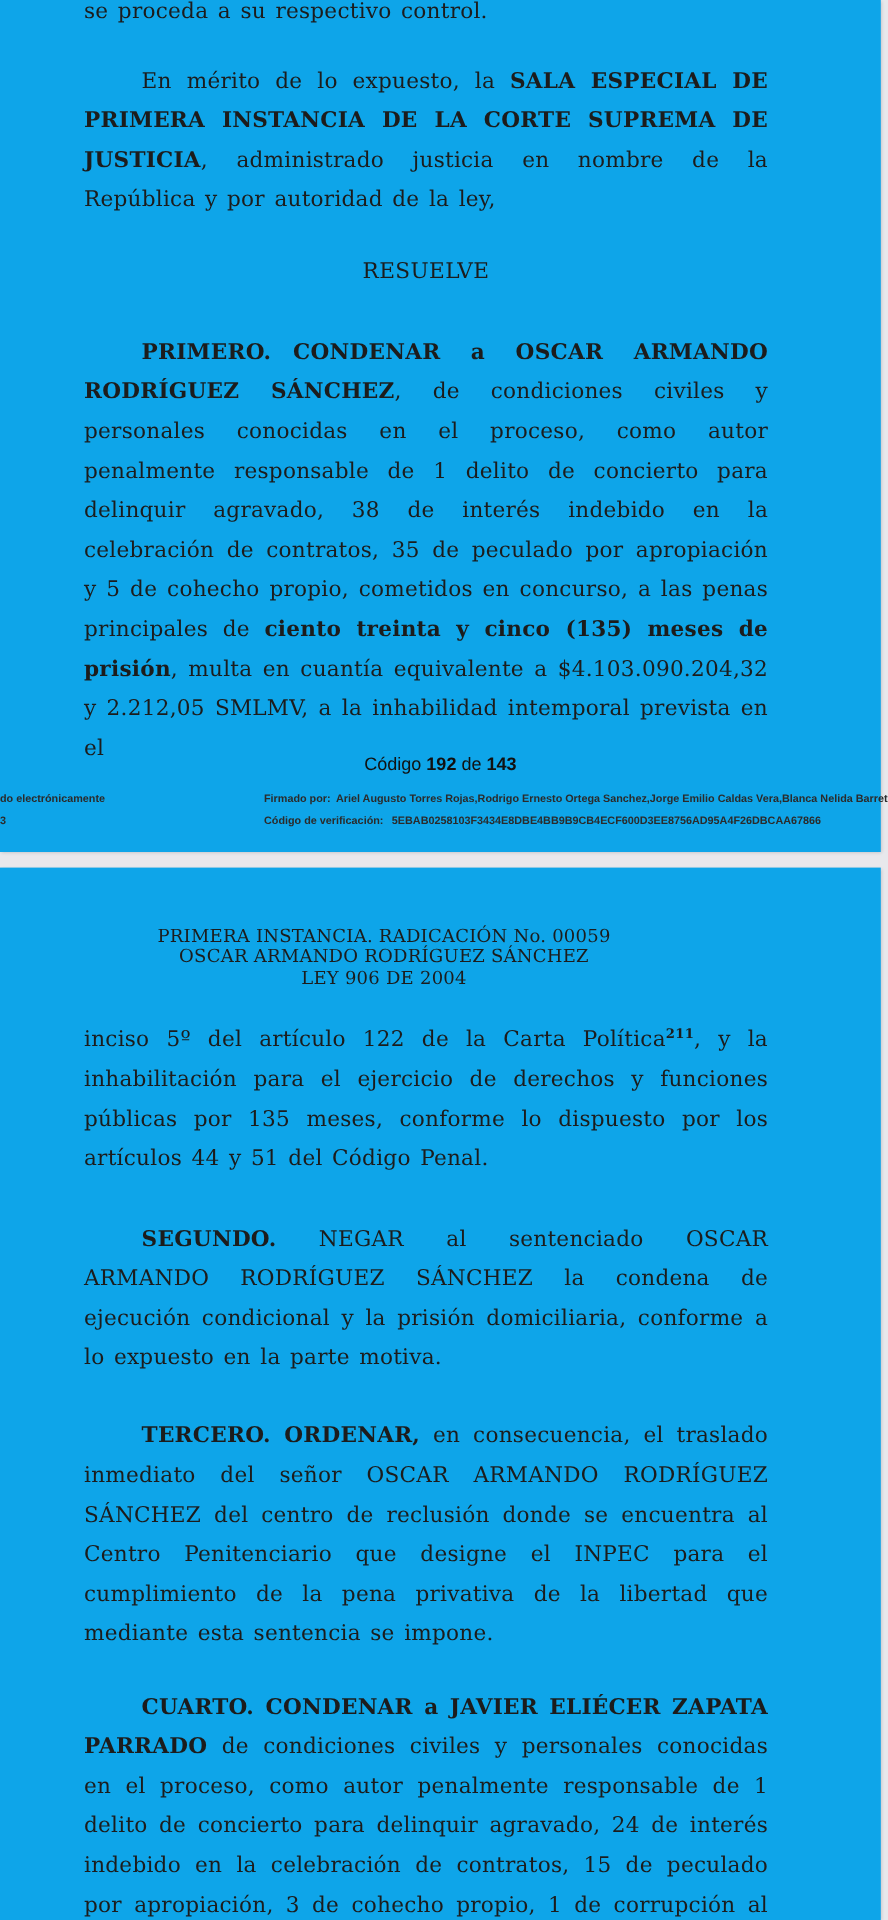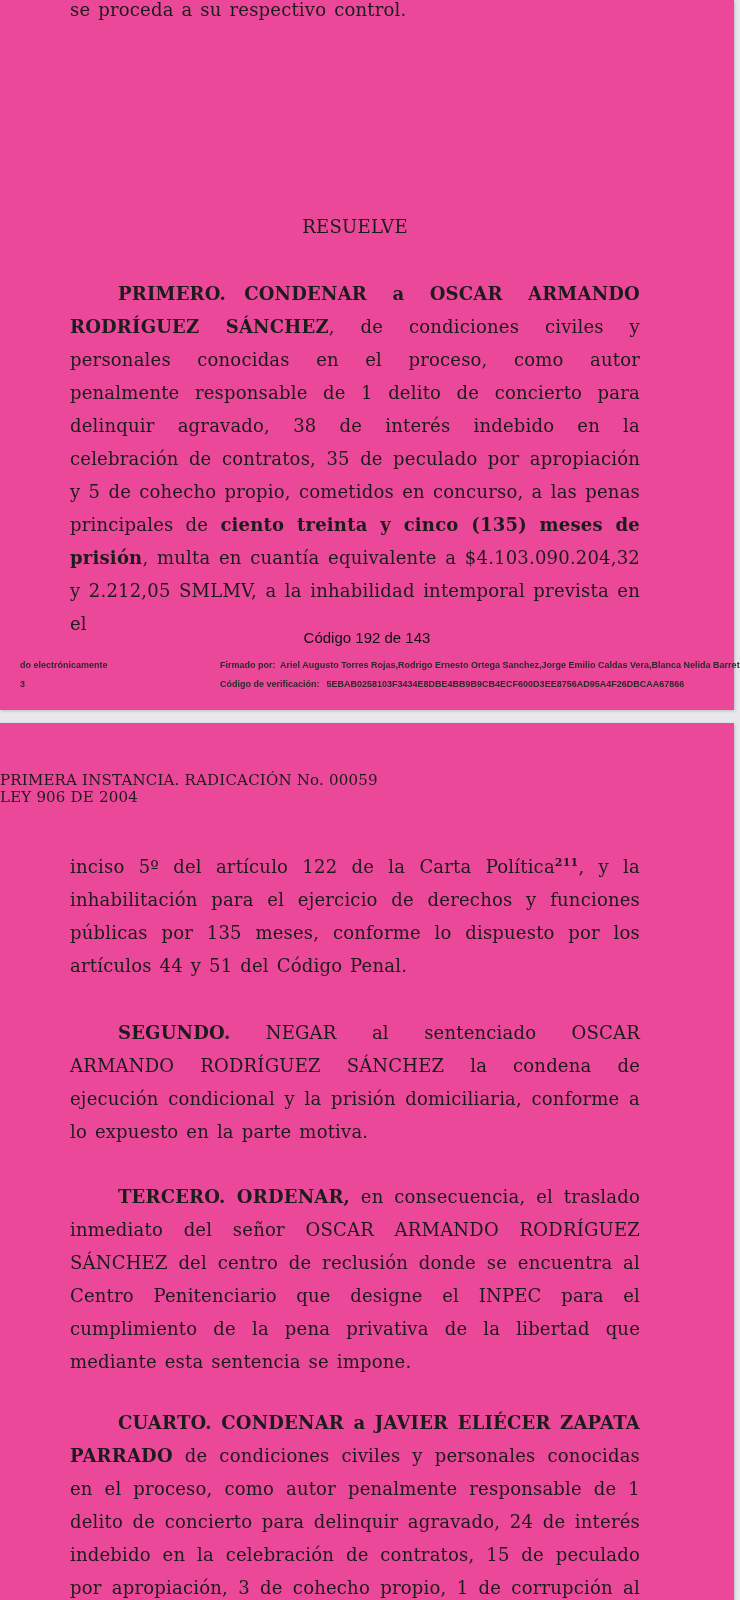--- a/index.html
+++ b/index.html
@@ -7,21 +7,21 @@
     width: 740px; height: 1600px;
     background: #e8e8ec;
     overflow: hidden;
     position: relative;
     font-family: "DejaVu Serif", "Liberation Serif", serif;
     color: #1c1c1c;
   }
   .page {
     position: absolute;
     left: 0; width: 734px;
-    background: #ec4899;
+    background: #0ea5e9;
     box-shadow: 1px 1px 3px rgba(0,0,0,0.18);
   }
   #page-1 { top: 0; height: 710px; }
   #page-2 { top: 723px; height: 877px; }
 
   .block { position: absolute; }
 
   .body-text {
     left: 70px; width: 570px;
     font-size: 18px; line-height: 33px;
@@ -40,46 +40,47 @@
     letter-spacing: 0.3px;
   }
 
   .page-number {
     left: 0; width: 734px;
     text-align: center;
     font-family: "Liberation Sans", sans-serif;
     font-size: 15px; line-height: 18px;
     color: #111;
   }
-  .page-number .num { font-weight: normal; }
+  .page-number .num { font-weight: bold; }
 
   .fineprint {
     font-family: "Liberation Sans", sans-serif;
     font-size: 9px; line-height: 18.5px;
     font-weight: bold; color: #2b2b2b;
     white-space: nowrap;
   }
-  #footer-left { left: 0; top: 656px; padding-left: 20px; }
+  #footer-left { left: 0; top: 656px; }
   #footer-right { left: 220px; top: 656px; width: 510px; }
 
   .p2-header {
     left: 0; width: 640px;
-    text-align: left;
+    text-align: center;
     font-size: 15px; line-height: 17.4px;
     letter-spacing: 0.2px;
     color: #1c1c1c;
   }
 </style>
 </head>
 <body>
 
 <div class="page" id="page-1">
 
   <div class="block body-text" style="top: -7px; text-align: left;">se proceda a su respectivo control.</div>
 
+  <div class="block body-text indent" style="top: 51px;"><span>En mérito de lo expuesto, la </span><span class="bold">SALA ESPECIAL DE PRIMERA INSTANCIA DE LA CORTE SUPREMA DE JUSTICIA</span><span>, administrado justicia en nombre de la República y por autoridad de la ley,</span></div>
 
   <div class="block heading-center" style="top: 210px;">RESUELVE</div>
 
   <div class="block body-text indent" style="top: 277px;"><span class="bold">PRIMERO. CONDENAR a OSCAR ARMANDO RODRÍGUEZ SÁNCHEZ</span><span>, de condiciones civiles y personales conocidas en el proceso, como autor penalmente responsable de 1 delito de concierto para delinquir agravado, 38 de interés indebido en la celebración de contratos, 35 de peculado por apropiación y 5 de cohecho propio, cometidos en concurso, a las penas principales de </span><span class="bold">ciento treinta y cinco (135) meses de prisión</span><span>, multa en cuantía equivalente a $4.103.090.204,32 y 2.212,05 SMLMV, a la inhabilidad intemporal prevista en el</span></div>
 
   <div class="block page-number" style="top: 629px;">
     <span>Código </span><span class="num">192</span><span> de </span><span class="num">143</span>
   </div>
 
   <div class="block fineprint" id="footer-left">
@@ -91,20 +92,21 @@
     <div>Firmado por: Ariel Augusto Torres Rojas,Rodrigo Ernesto Ortega Sanchez,Jorge Emilio Caldas Vera,Blanca Nelida Barreto Ardila</div>
     <div>Código de verificación:  5EBAB0258103F3434E8DBE4BB9B9CB4ECF600D3EE8756AD95A4F26DBCAA67866</div>
   </div>
 
 </div>
 
 <div class="page" id="page-2">
 
   <div class="block p2-header" style="top: 49px;">
     <div>PRIMERA INSTANCIA. RADICACIÓN No. 00059</div>
+    <div>OSCAR ARMANDO RODRÍGUEZ SÁNCHEZ</div>
     <div>LEY 906 DE 2004</div>
   </div>
 
   <div class="block body-text" style="top: 127px;"><span>inciso 5º del artículo 122 de la Carta Política</span><sup class="bold">211</sup><span>, y la inhabilitación para el ejercicio de derechos y funciones públicas por 135 meses, conforme lo dispuesto por los artículos 44 y 51 del Código Penal.</span></div>
 
   <div class="block body-text indent" style="top: 457px;"><span class="bold">TERCERO. ORDENAR,</span><span> en consecuencia, el traslado inmediato del señor OSCAR ARMANDO RODRÍGUEZ SÁNCHEZ del centro de reclusión donde se encuentra al Centro Penitenciario que designe el INPEC para el cumplimiento de la pena privativa de la libertad que mediante esta sentencia se impone.</span></div>
 
   <div class="block body-text indent" style="top: 293px;"><span class="bold">SEGUNDO.</span><span> NEGAR al sentenciado OSCAR ARMANDO RODRÍGUEZ SÁNCHEZ la condena de ejecución condicional y la prisión domiciliaria, conforme a lo expuesto en la parte motiva.</span></div>
 
   <div class="block body-text indent" style="top: 683px;"><span class="bold">CUARTO. CONDENAR a JAVIER ELIÉCER ZAPATA PARRADO</span><span> de condiciones civiles y personales conocidas en el proceso, como autor penalmente responsable de 1 delito de concierto para delinquir agravado, 24 de interés indebido en la celebración de contratos, 15 de peculado por apropiación, 3 de cohecho propio, 1 de corrupción al sufragante, 4 de violación</span></div>

